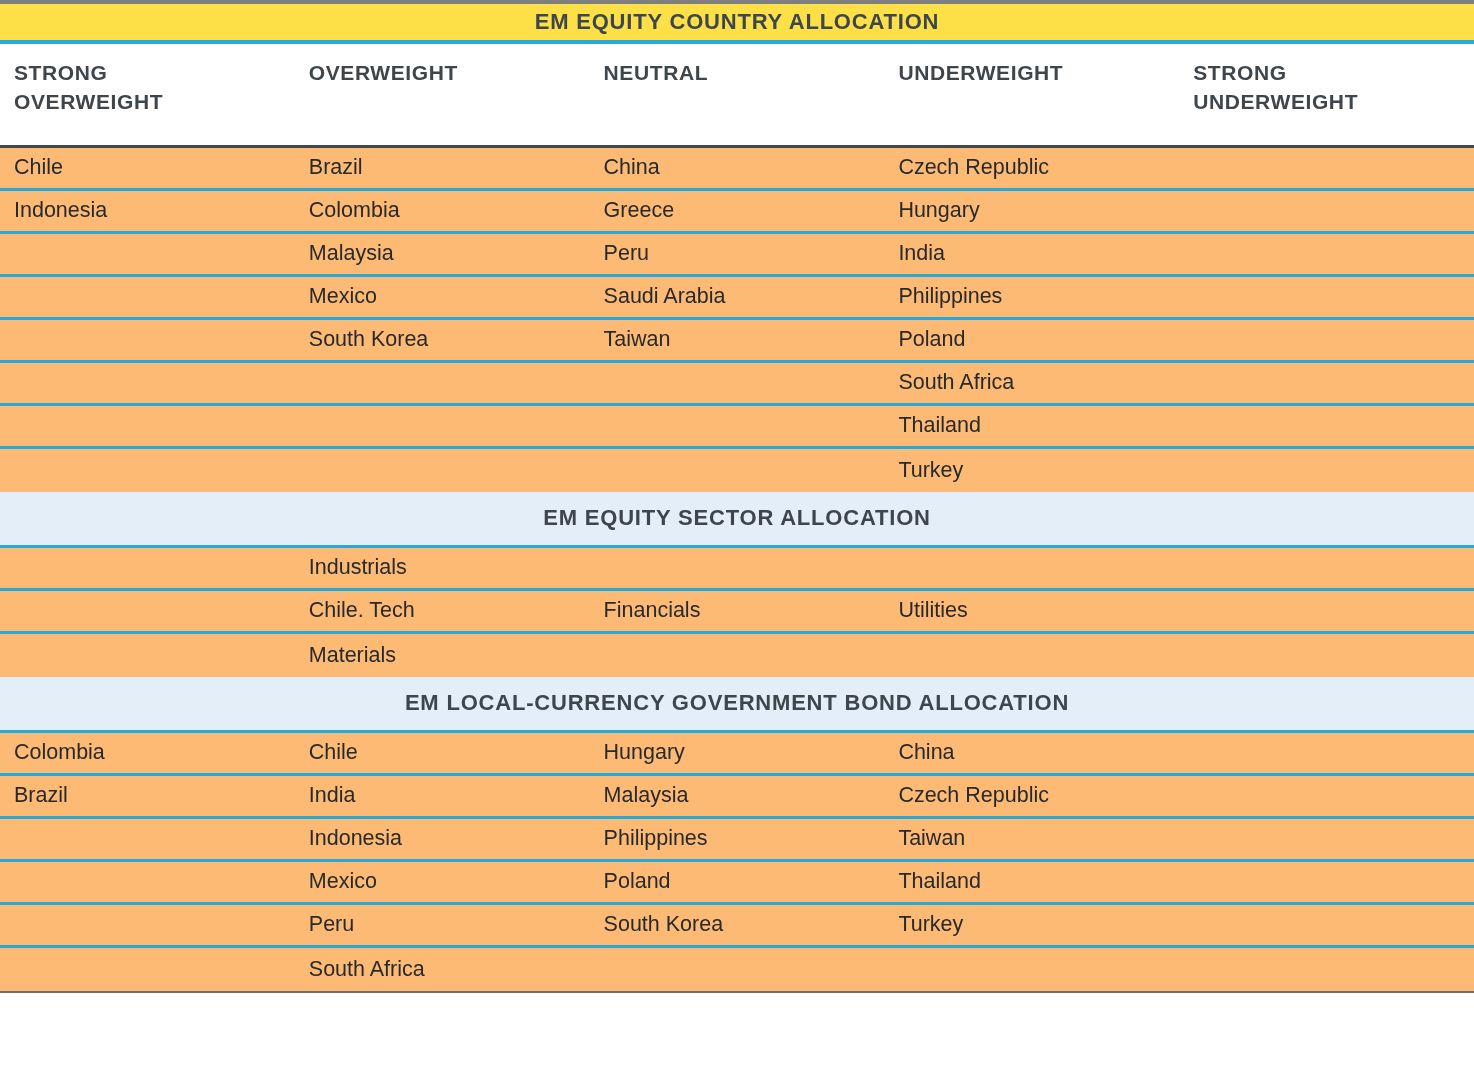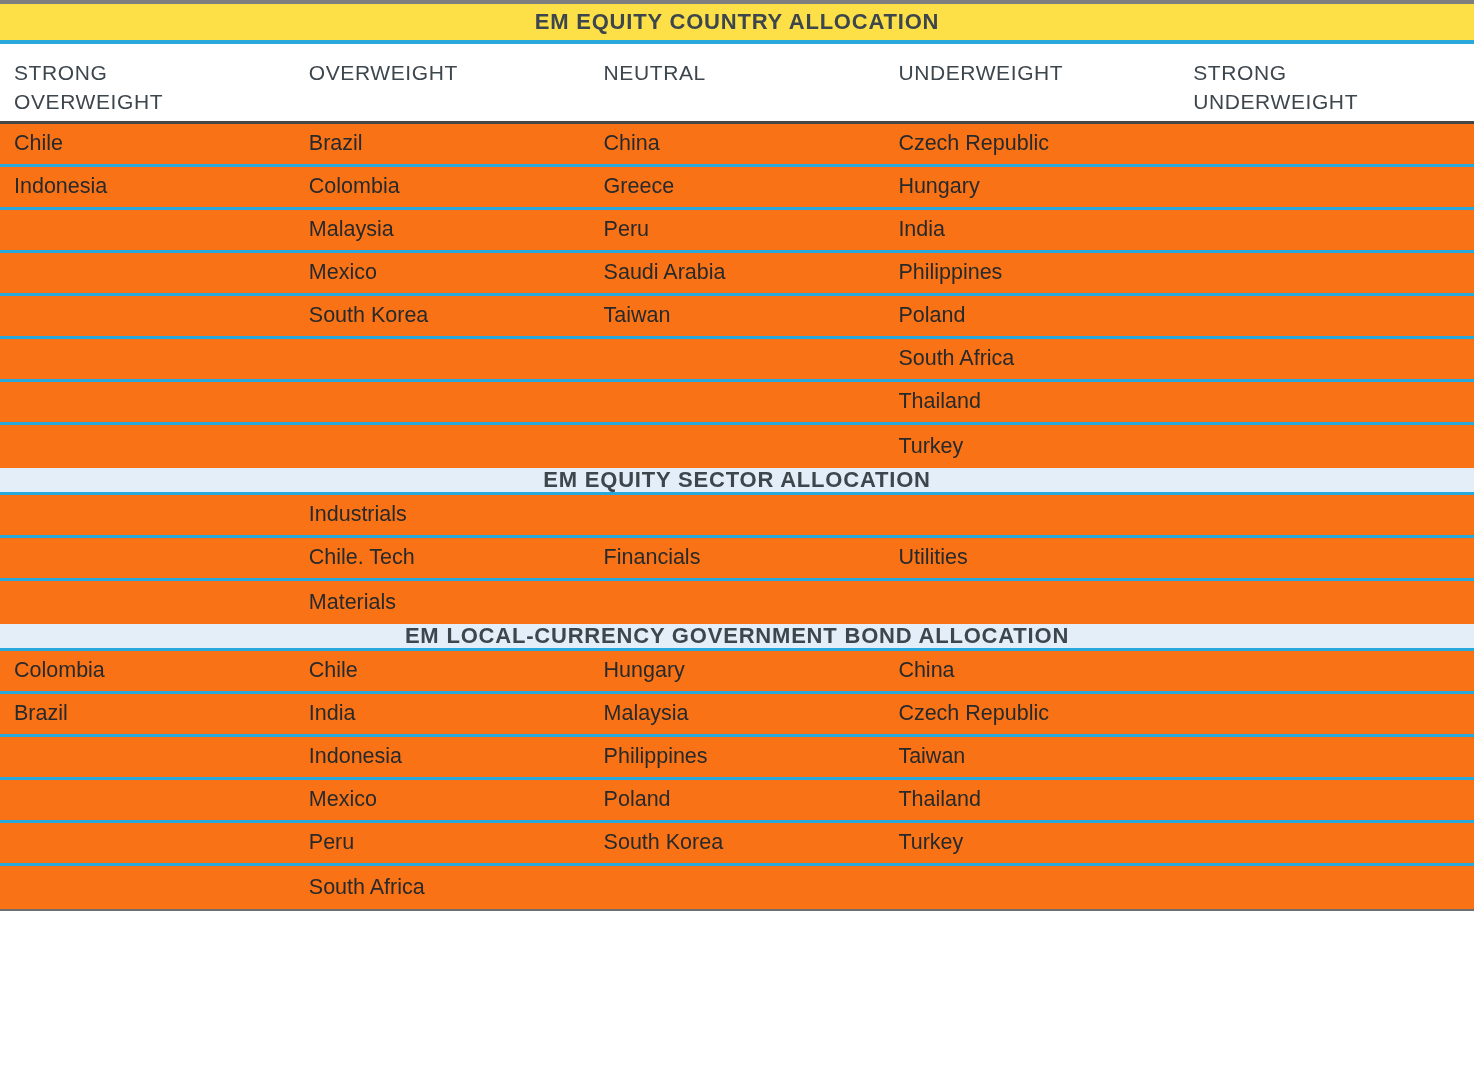--- a/index.html
+++ b/index.html
@@ -33,43 +33,43 @@
     background:#fde047;
   }
   .col-headers{
     display:grid;
     grid-template-columns:repeat(5,1fr);
     border-bottom:3px solid var(--dark-line);
     min-height:76px;
     align-items:start;
   }
   .col-header{
-    padding:14px 10px 4px 14px;
-    font-size:21px;font-weight:400;letter-spacing:0.6px;
+    padding:14px 10px 28px 14px;
+    font-size:21px;font-weight:700;letter-spacing:0.6px;
     color:var(--head-text);
     text-transform:uppercase;
     white-space:pre-line;
     line-height:1.4;
   }
   .section-title{
-    height:27px;
+    height:56px;
     display:flex;align-items:center;justify-content:center;
     font-size:22px;font-weight:700;letter-spacing:0.8px;
     color:var(--head-text);
     text-transform:uppercase;
     background:var(--band-bg);
     border-bottom:3px solid var(--accent);
   }
   .table-row{
     display:grid;
     grid-template-columns:repeat(5,1fr);
     height:43px;
     border-bottom:3px solid var(--accent);
     align-items:center;
-    background:#f97316;
+    background:#fdba74;
   }
   .table-row.last{border-bottom:none;}
   .table-cell{
     padding-left:14px;
     font-size:21.5px;
     color:var(--body-text);
     white-space:nowrap;
     overflow:hidden;
   }
   .bottom-rule{

